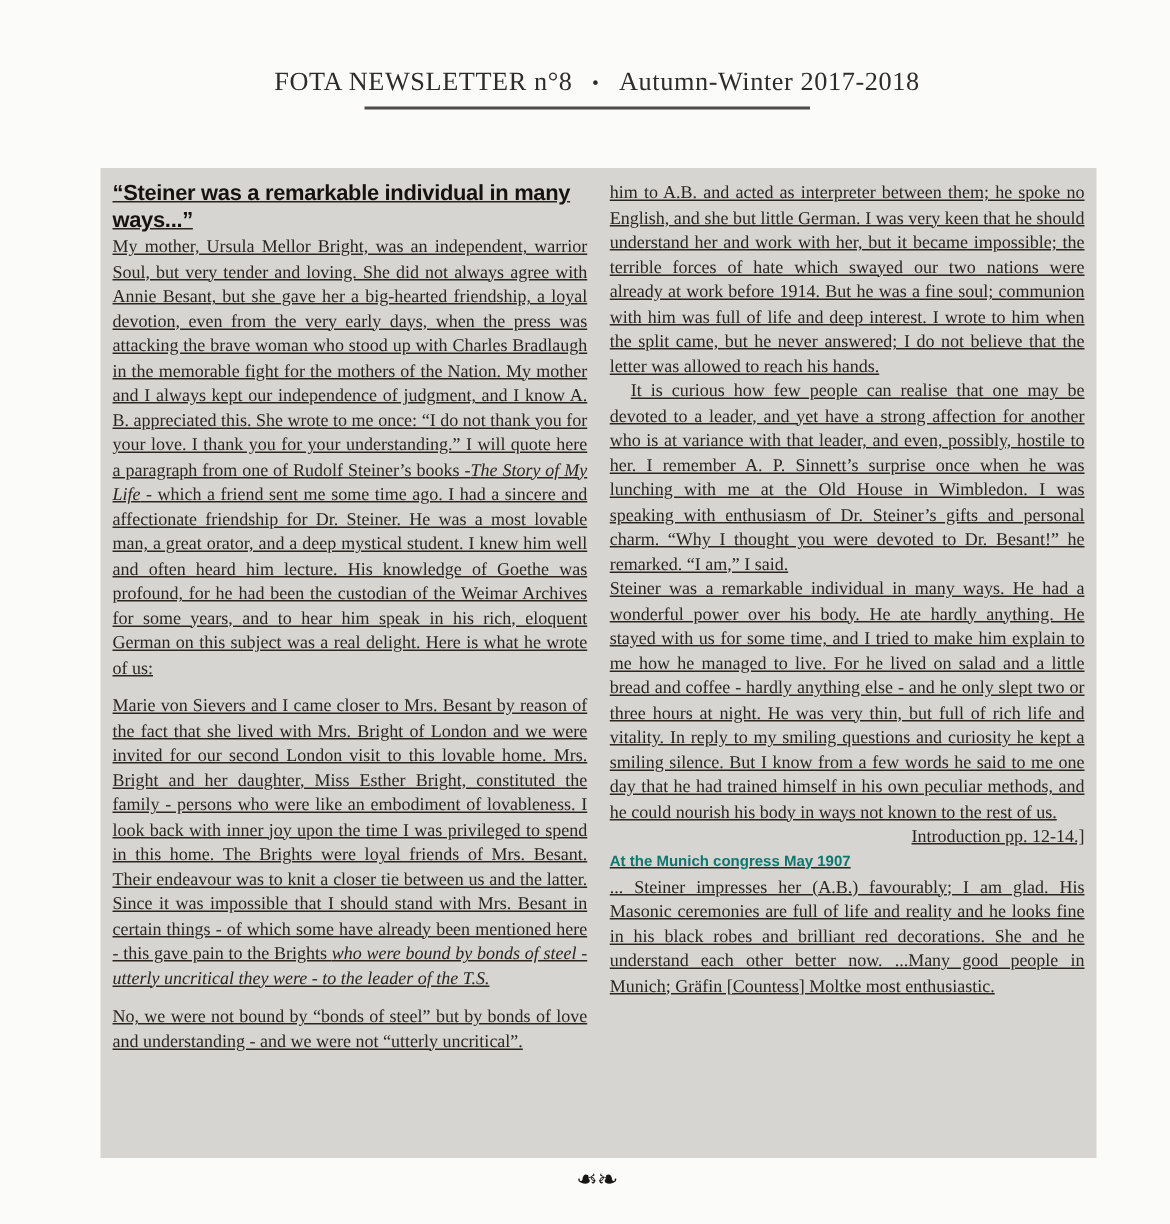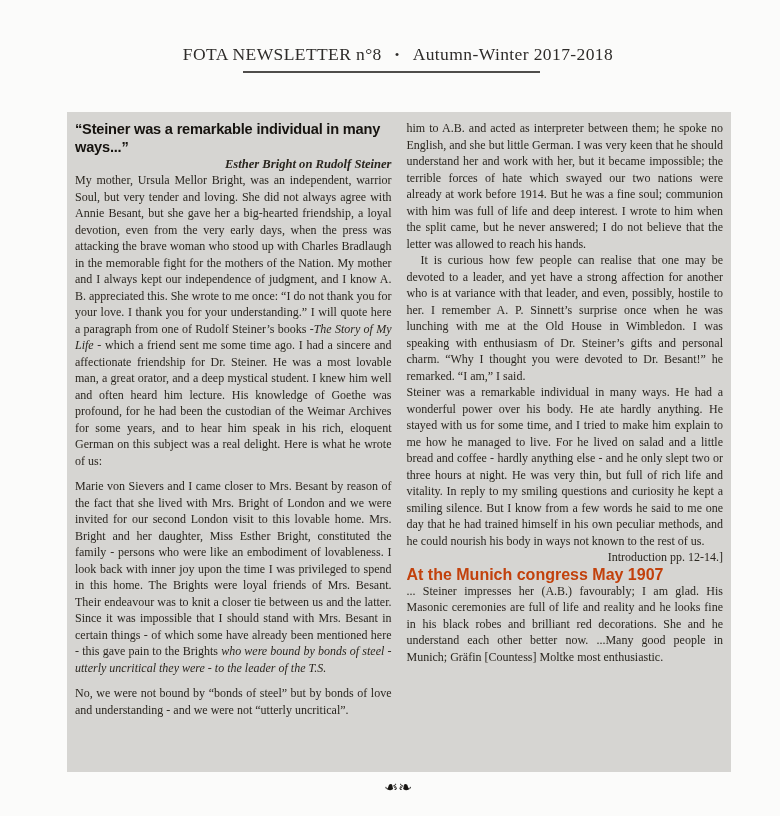--- a/index.html
+++ b/index.html
@@ -29,42 +29,43 @@
     padding:8px 8px 8px 8px;
     background:#d6d5d2;
     display:flex;gap:15px;
     color:#2a261f;
   }
   .col{
     flex:1 1 0;
     font-size:12px;line-height:16.5px;
     text-align:justify;
     text-justify:inter-word;
+    text-decoration:underline;
   }
   .col p{margin:0;}
   p.gap{margin-top:9px;}
   p.indent{text-indent:14px;}
   .col-heading{
     font-family:"Liberation Sans", sans-serif;
     font-weight:bold;font-size:14.6px;line-height:18px;
     letter-spacing:-0.2px;color:#16130f;
     text-align:left;
   }
   .byline{
     text-align:right;
     font-style:italic;font-weight:bold;
     font-size:12.6px;line-height:16px;
     margin:2px 0 7px 0;
   }
   .it{font-style:italic;}
   .cite{text-align:right;}
   .subheading{
     font-family:"Liberation Sans", sans-serif;
-    font-weight:bold;font-size:16px;line-height:17px;
-    color:#c2410c;text-align:left;
+    font-weight:bold;font-size:10px;line-height:17px;
+    color:#0f766e;text-align:left;
     margin:32px 0 5px 0;
   }
   
   .ornament{
     position:absolute;top:777px;left:0;right:0;
     text-align:center;
     font-family:"DejaVu Sans", sans-serif;
     font-size:17px;line-height:20px;color:#181613;
   }
   .orn-glyph{display:inline-block;}
@@ -77,21 +78,20 @@
 
   <div class="masthead">
     <span>FOTA NEWSLETTER n°8</span><span class="bullet">•</span><span>Autumn-Winter 2017-2018</span>
   </div>
   <div class="masthead-rule" style="background: rgb(79, 77, 75);"></div>
 
   <div class="sheet" style="background: rgb(214, 213, 210);">
 
     <div class="col">
       <p class="col-heading">“Steiner was a remarkable individual in many ways...”</p>
-      <p class="byline">Esther Bright on Rudolf Steiner</p>
       <p><span>My mother, Ursula Mellor Bright, was an independent, warrior Soul, but very tender and loving. She did not always agree with Annie Besant, but she gave her a big-hearted friendship, a loyal devotion, even from the very early days, when the press was attacking the brave woman who stood up with Charles Bradlaugh in the memorable fight for the mothers of the Nation. My mother and I always kept our independence of judgment, and I know A. B. appreciated this. She wrote to me once: “I do not thank you for your love. I thank you for your understanding.” I will quote here a paragraph from one of Rudolf Steiner’s books -</span><span class="it">The Story of My Life</span><span> - which a friend sent me some time ago. I had a sincere and affectionate friendship for Dr. Steiner. He was a most lovable man, a great orator, and a deep mystical student. I knew him well and often heard him lecture. His knowledge of Goethe was profound, for he had been the custodian of the Weimar Archives for some years, and to hear him speak in his rich, eloquent German on this subject was a real delight. Here is what he wrote of us:</span></p>
       <p class="gap"><span>Marie von Sievers and I came closer to Mrs. Besant by reason of the fact that she lived with Mrs. Bright of London and we were invited for our second London visit to this lovable home. Mrs. Bright and her daughter, Miss Esther Bright, constituted the family - persons who were like an embodiment of lovableness. I look back with inner joy upon the time I was privileged to spend in this home. The Brights were loyal friends of Mrs. Besant. Their endeavour was to knit a closer tie between us and the latter. Since it was impossible that I should stand with Mrs. Besant in certain things - of which some have already been mentioned here - this gave pain to the Brights </span><span class="it">who were bound by bonds of steel - utterly uncritical they were - to the leader of the T.S.</span></p>
       <p class="gap"><span>No, we were not bound by “bonds of steel” but by bonds of love and understanding - and we were not “utterly uncritical”.</span></p>
     </div>
 
     <div class="col">
       <p><span>him to A.B. and acted as interpreter between them; he spoke no English, and she but little German. I was very keen that he should understand her and work with her, but it became impossible; the terrible forces of hate which swayed our two nations were already at work before 1914. But he was a fine soul; communion with him was full of life and deep interest. I wrote to him when the split came, but he never answered; I do not believe that the letter was allowed to reach his hands.</span></p>
       <p class="indent"><span>It is curious how few people can realise that one may be devoted to a leader, and yet have a strong affection for another who is at variance with that leader, and even, possibly, hostile to her. I remember A. P. Sinnett’s surprise once when he was lunching with me at the Old House in Wimbledon. I was speaking with enthusiasm of Dr. Steiner’s gifts and personal charm. “Why I thought you were devoted to Dr. Besant!” he remarked. “I am,” I said.</span></p>
       <p><span>Steiner was a remarkable individual in many ways. He had a wonderful power over his body. He ate hardly anything. He stayed with us for some time, and I tried to make him explain to me how he managed to live. For he lived on salad and a little bread and coffee - hardly anything else - and he only slept two or three hours at night. He was very thin, but full of rich life and vitality. In reply to my smiling questions and curiosity he kept a smiling silence. But I know from a few words he said to me one day that he had trained himself in his own peculiar methods, and he could nourish his body in ways not known to the rest of us.</span></p>
       <p class="cite"><span>Introduction pp. 12-14.]</span></p>

